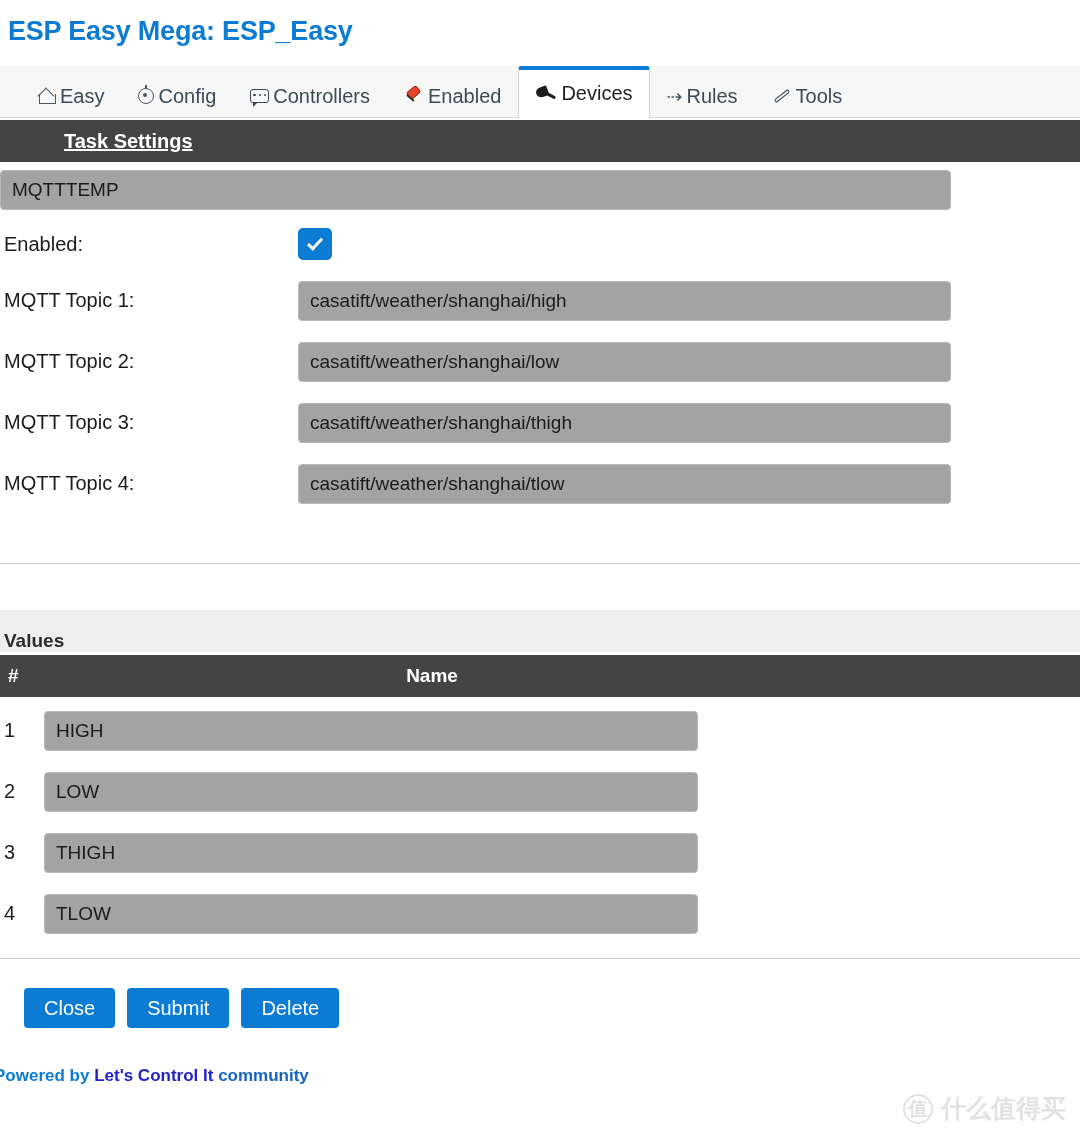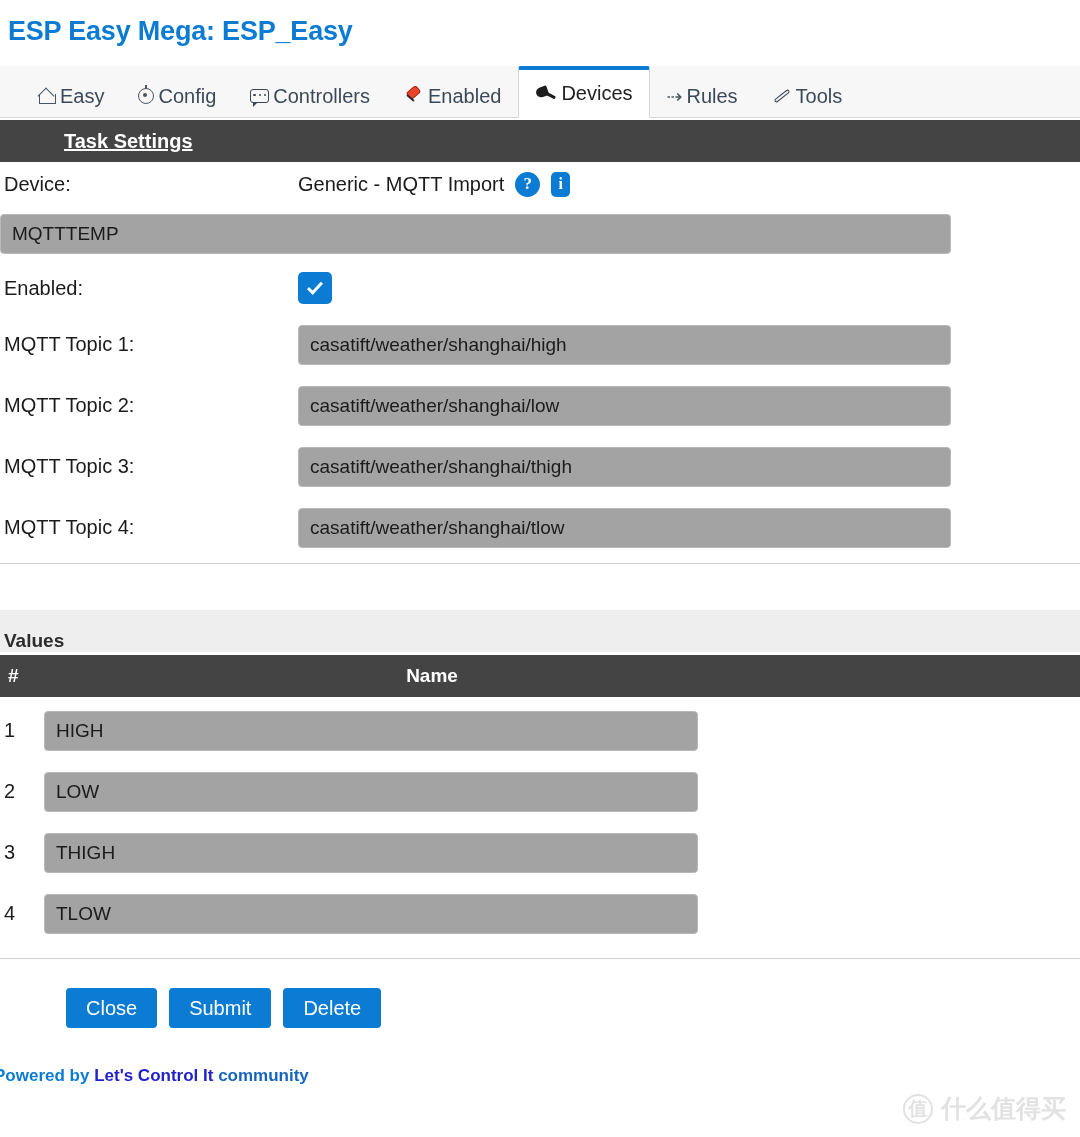--- a/index.html
+++ b/index.html
@@ -146,21 +146,21 @@
   .tbl-head .c-num { width:44px; padding-left:8px; }
   .tbl-head .c-name { flex:1; text-align:center; padding-right:260px; }
 
   .val-rows { position:absolute; left:0; top:700px; width:1080px; }
   .val-row { display:flex; align-items:center; height:61px; }
   .val-row .idx { width:44px; padding-left:4px; font-size:20px; color:#1b1b1b; }
   .val-row .inpwrap { width:654px; }
   .val-row .txtinput { height:40px; }
 
   
-  .btnbar { position:absolute; left:0; top:988px; width:968px; padding-left:18px; display:flex; gap:12px;margin-left:48px; }
+  .btnbar { position:absolute; left:0; top:988px; width:968px; padding-left:24px; display:flex; gap:12px; }
   .btn {
     background:#0b7bd4; color:#fff; border:none; border-radius:4px;
     font-family:"Liberation Sans", sans-serif; font-size:20px;
     padding: 9px 20px; cursor:pointer; line-height:1.1;
   }
 
   .powered {
     position:absolute; left:-6px; top:1066px;
     font-size:17px; font-weight:bold; color:#0b7bd4; white-space:nowrap;
   }
@@ -250,28 +250,20 @@
     </div>
 
   </div>
 
   <div class="section-dark" id="task-settings-bar">
     <span class="txt">Task Settings</span>
   </div>
 
   <div class="form-area">
 
-    <div class="row" style="height:44px">
-      <div class="lab">Device:</div>
-      <div class="device-val">
-        <span>Generic - MQTT Import</span>
-        <span class="help-icon">?</span>
-        <span class="info-icon">i</span>
-      </div>
-    </div>
 
     <div class="row" style="height:56px">
       <div class="fieldwrap">
         <input class="txtinput" type="text" value="MQTTTEMP" style="">
       </div>
     </div>
 
     <div class="row" style="height:52px">
       <div class="lab">Enabled:</div>
       <div class="fieldwrap">

